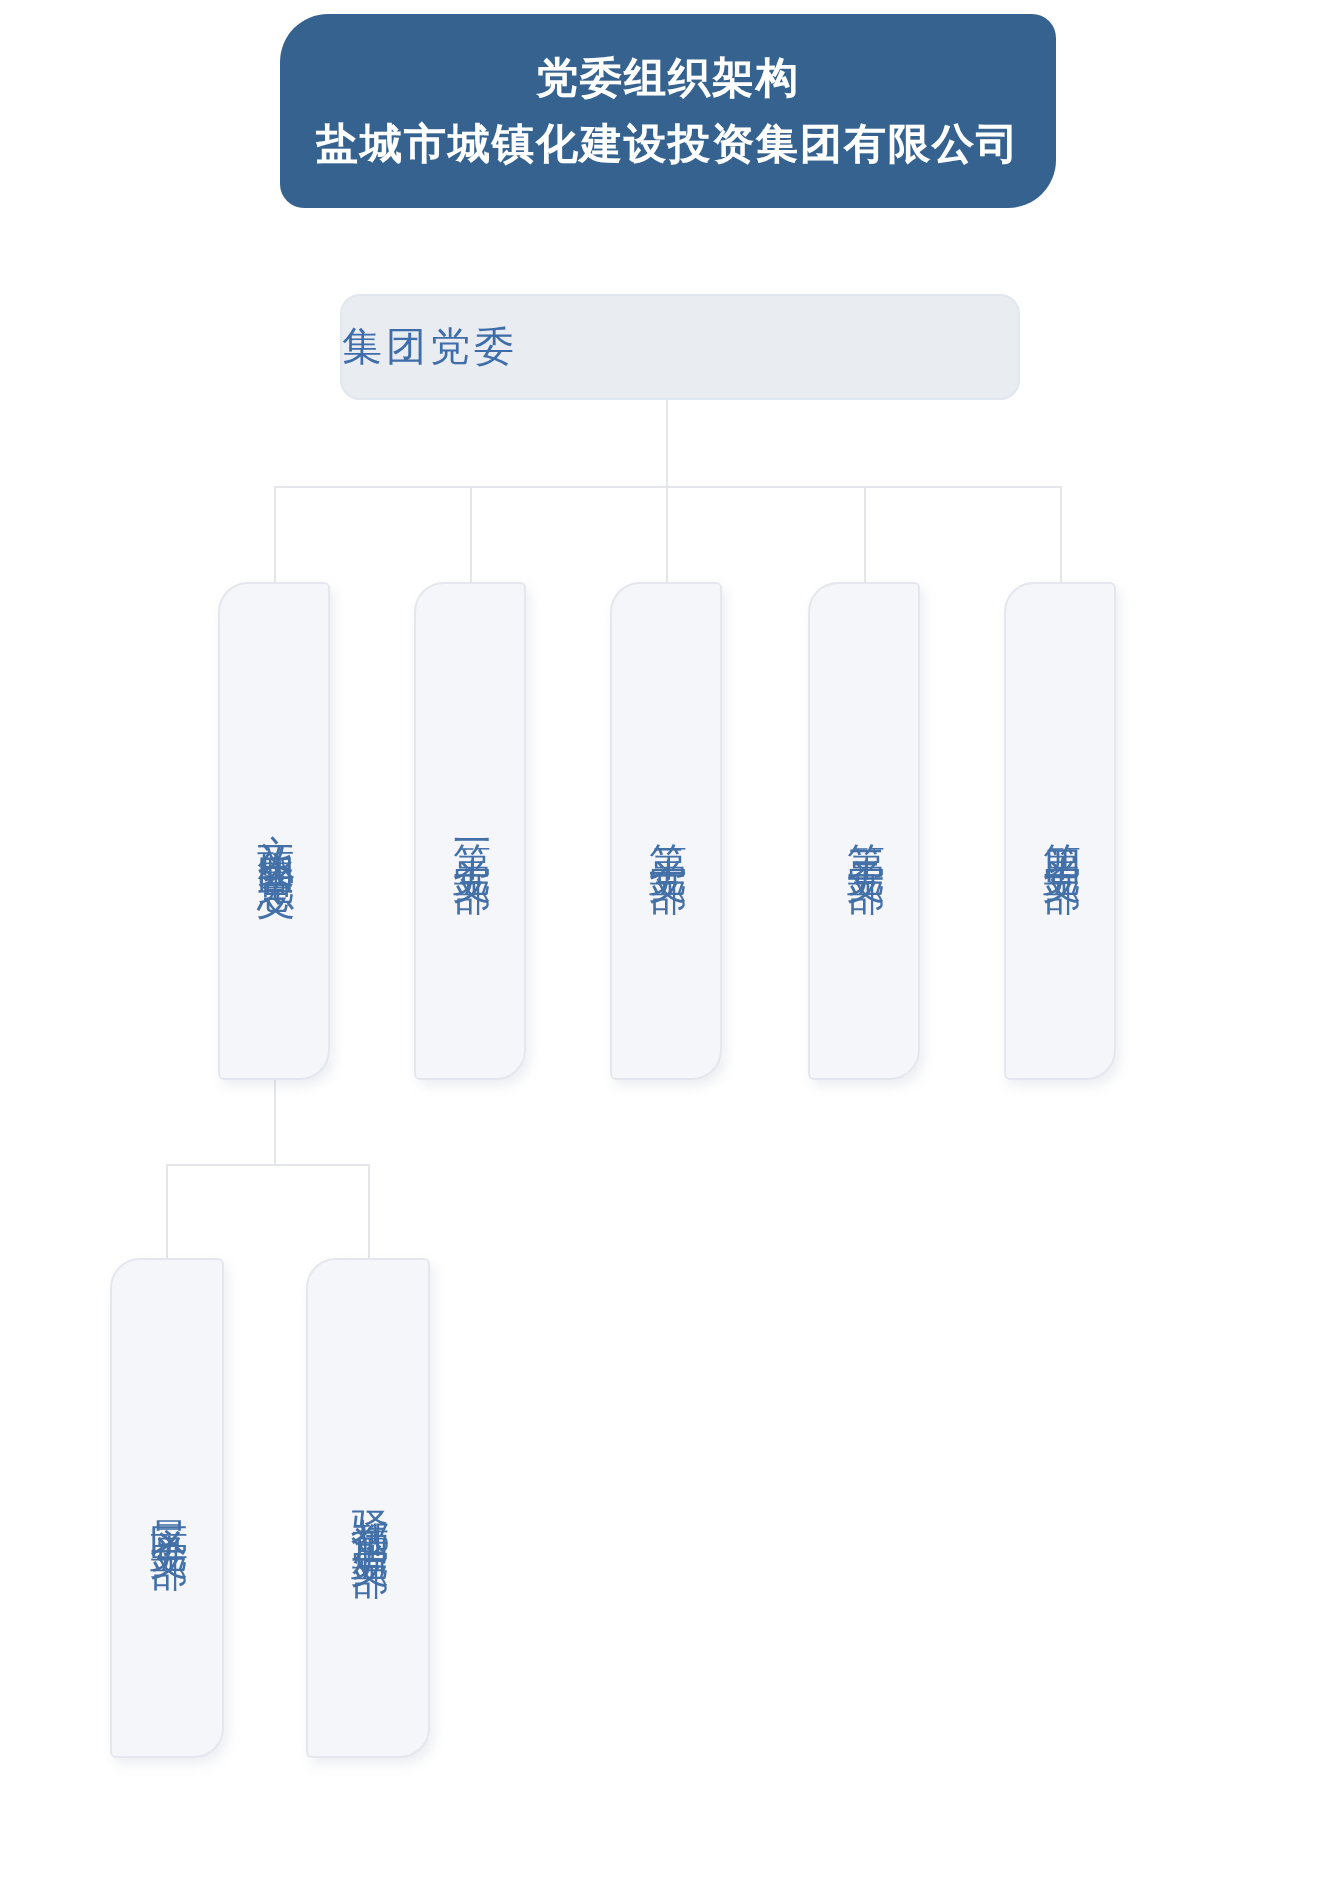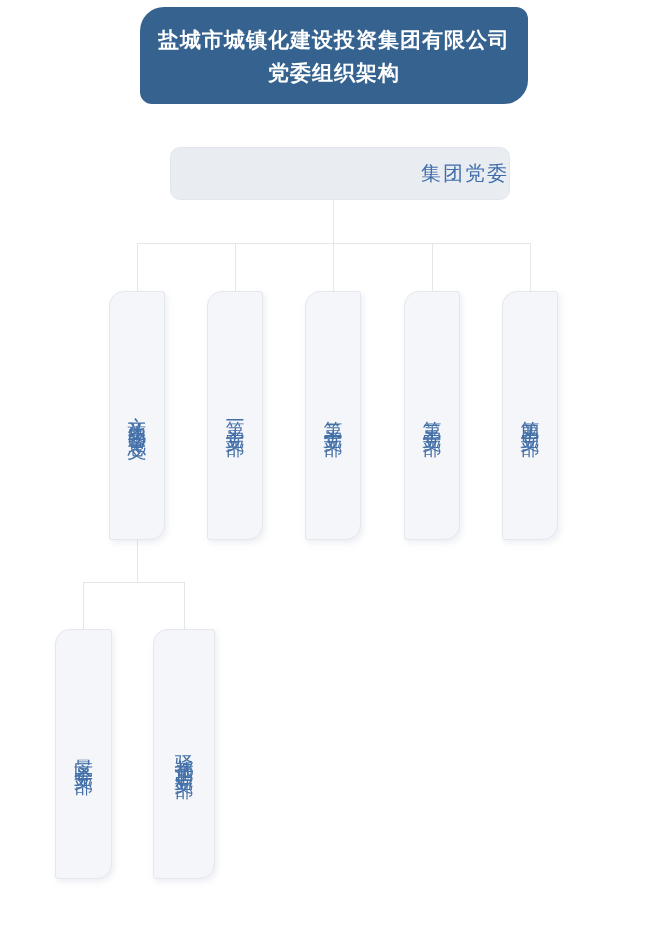--- a/index.html
+++ b/index.html
@@ -30,21 +30,21 @@
 
   
   .root-box {
     position: absolute;
     left: 170px; top: 147px;
     width: 340px; height: 53px;
     background: #e9edf2;
     border: 1px solid #e1e7ee;
     border-radius: 10px;
     box-sizing: border-box;
-    display: flex; align-items: center; justify-content: flex-end;
+    display: flex; align-items: center; justify-content: flex-start;
     color: #3f6da9;
     font-size: 20px;
     letter-spacing: 2px;
   }
 
   
   .vnode {
     position: absolute;
     top: 291px;
     width: 56px; height: 249px;
@@ -75,22 +75,22 @@
   .line { position: absolute; background: #e5e6e9; }
   .v { width: 1px; }
   .h { height: 1px; }
 </style>
 </head>
 <body>
 
 <div class="canvas">
 
   <div class="title-box">
+    <div>党委组织架构</div>
     <div>盐城市城镇化建设投资集团有限公司</div>
-    <div>党委组织架构</div>
   </div>
 
   <div class="root-box">
     <span>集团党委</span>
   </div>
 
   <div class="line v" style="left:333px; top:200px; height:44px;"></div>
   <div class="line h" style="left:137px; top:243px; width:394px;"></div>
   <div class="line v" style="left:137px; top:243px; height:48px;"></div>
   <div class="line v" style="left:235px; top:243px; height:48px;"></div>

